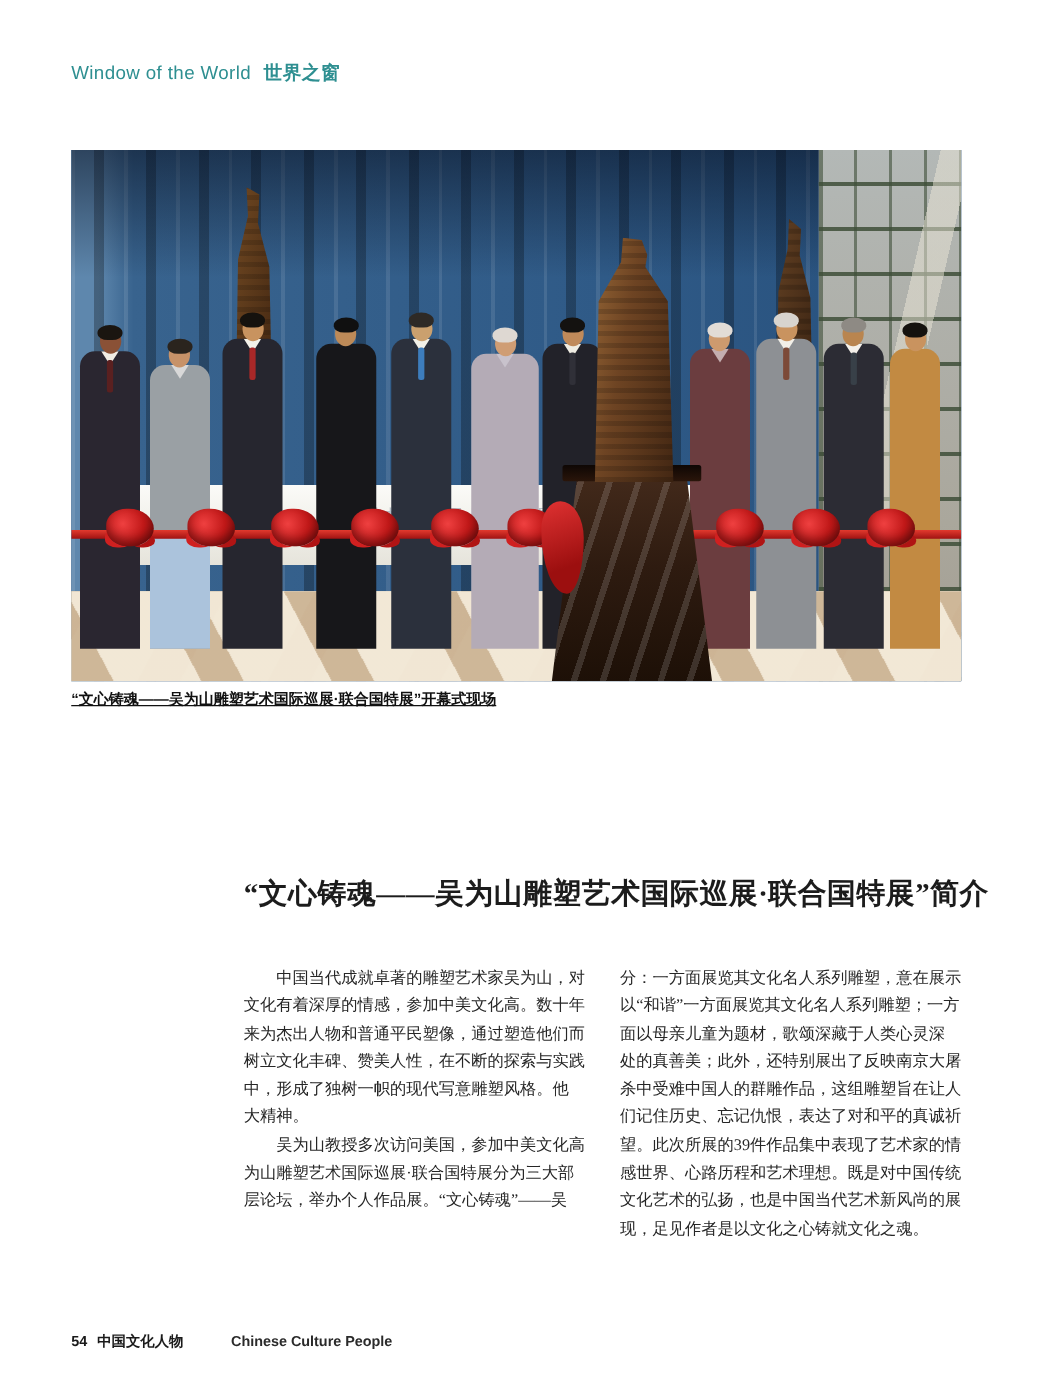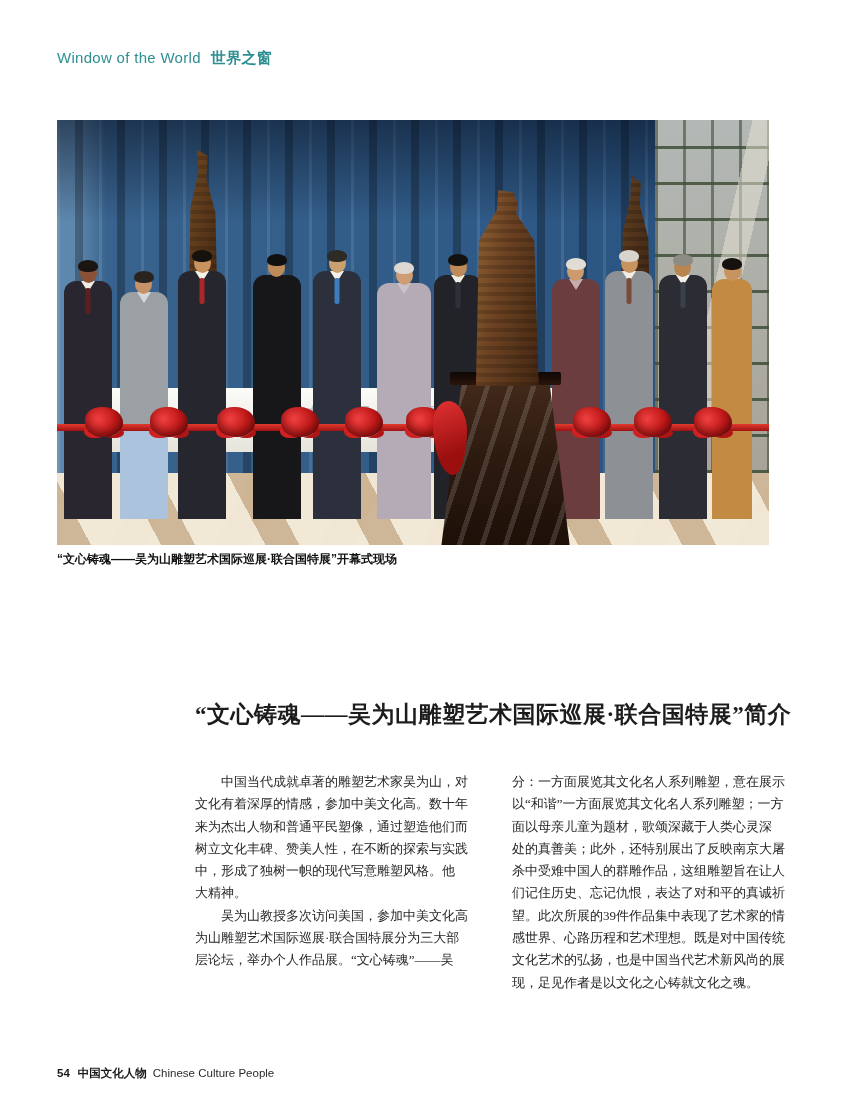--- a/index.html
+++ b/index.html
@@ -87,37 +87,37 @@
     background:linear-gradient(160deg,#e03232,#9c0f0f 70%); }
   .pedestal { position:absolute; left:54%; top:61%; width:18%; height:39%; z-index:6;
     clip-path:polygon(16% 0, 84% 0, 100% 100%, 0% 100%);
     background:
       repeating-linear-gradient(108deg, rgba(255,255,255,.14) 0 5px, rgba(255,255,255,0) 5px 22px),
       linear-gradient(180deg, #432a1b 0%, #2e1b10 45%, #1d1007 100%); }
   .pedestal-top { position:absolute; left:55.2%; top:59.4%; width:15.6%; height:3%; z-index:6;
     background:linear-gradient(180deg,#0e0704,#2a150a); border-radius:2px; }
 
   
-  .caption { position:absolute; left:57px; top:551px; font-size:12px; font-weight:bold; color:#111; }
+  .caption { position:absolute; left:57px; top:551px; font-size:12px; font-weight:bold; color:#111;text-decoration:underline; }
 
   
   .article-title { position:absolute; left:195px; top:699px; width:574px; text-align:center;
     font-family:"Liberation Serif", serif; font-weight:bold; font-size:23px; color:#1c1c1c;
     letter-spacing:.5px; white-space:nowrap; }
-  .columns { position:absolute; left:195px; top:771px; width:574px; display:flex; gap:44px;
+  .columns { position:absolute; left:195px; top:771px; width:574px; display:flex; gap:28px;
     font-family:"Liberation Serif", serif; font-size:13px; line-height:22.3px; color:#262626; }
   .col { width:273px; }
   .ln { white-space:nowrap; }
   .indent { text-indent:2em; }
 
   
   .footer { position:absolute; left:57px; top:1066px; font-size:11.5px; color:#1a1a1a; }
   .footer .num { font-weight:bold; margin-right:8px; }
   .footer .mzh { font-weight:bold; margin-right:6px;font-family:Liberation Mono, monospace; }
-  .footer .men { font-weight:normal; color:#2a2a2a; }
+  .footer .men { font-weight:bold; color:#2a2a2a;margin-left:32px; }
 </style>
 </head>
 <body>
 
 <div class="page">
 
   <div class="header">
     <span>Window of the World</span><span class="zh">世界之窗</span>
   </div>
 

